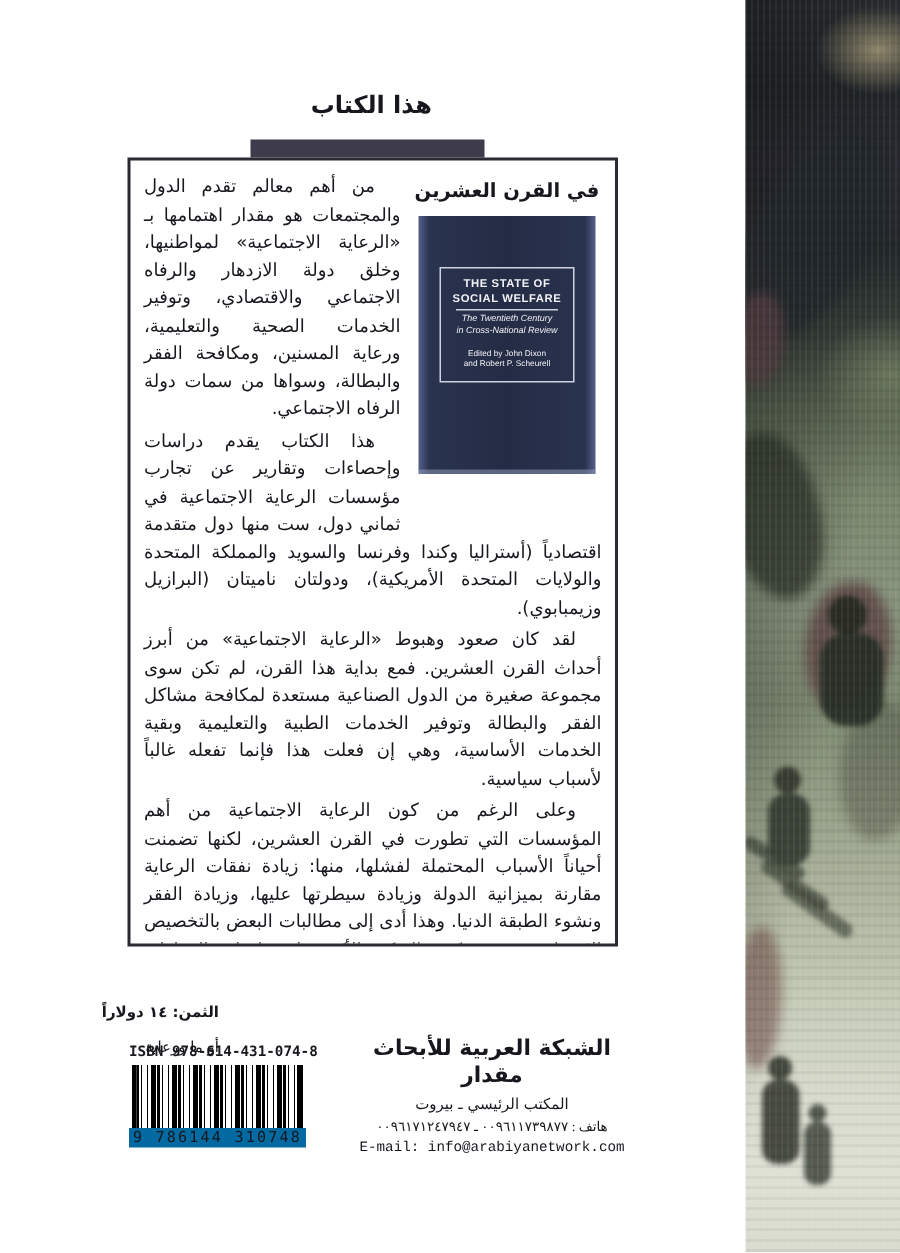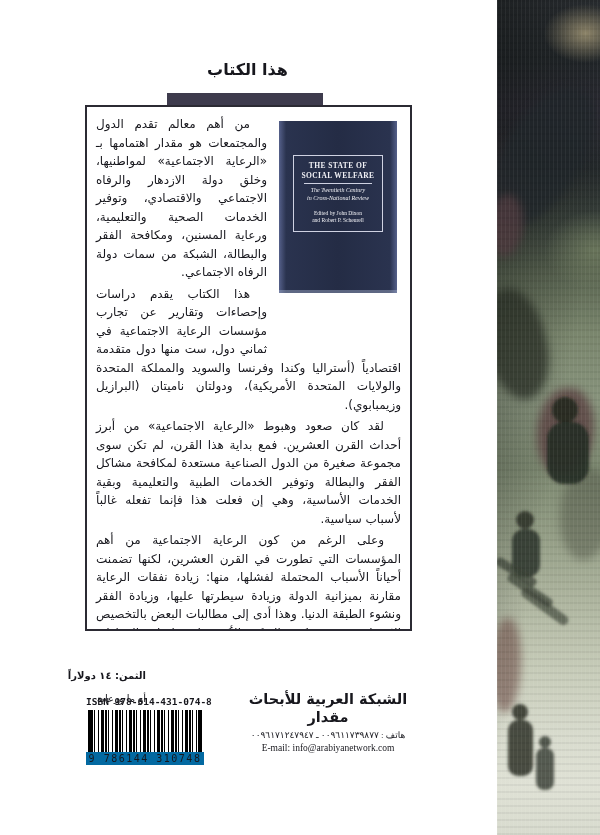--- a/index.html
+++ b/index.html
@@ -52,21 +52,21 @@
   .right-col{float:right;width:126px;height:240px;margin-left:8px;}
   .book-title-ar{font-size:13px;font-weight:bold;text-align:center;line-height:21px;margin-top:2px;}
   .cover-thumb{
     width:118px;height:172px;margin:6px auto 0 auto;position:relative;
     background:linear-gradient(90deg,#55608a 0,#2a334f 6%,#242c45 50%,#2a334f 94%,#55608a 100%);
     box-shadow:inset 0 -3px 0 rgba(160,170,200,.45);
   }
   .cover-panel{
     position:absolute;left:14px;right:14px;top:34px;
     border:1px solid #cfd2e2;padding:5px 2px 7px 2px;text-align:center;color:#f2f2f6;
-    font-family:Liberation Serif, serif;
+    font-family:Liberation Sans, sans-serif;
   }
   .cover-title{font-size:7.5px;font-weight:bold;letter-spacing:.4px;line-height:9.5px;}
   .cover-rule{height:1px;background:#cfd2e2;margin:3px 8px;}
   .cover-sub{font-size:6px;font-style:italic;line-height:7.5px;}
   .cover-eds{font-size:5.5px;line-height:7px;margin-top:8px;}
   .about-box p{
     margin:0 0 3px 0;font-size:12px;line-height:18.5px;text-align:justify;
     text-indent:17px;font-weight:500;
   }
   
@@ -95,70 +95,72 @@
   }
   .publisher{
     position:absolute;left:232px;top:690px;width:192px;text-align:center;direction:rtl;
   }
   .pub-name{font-size:14.5px;font-weight:bold;line-height:18px;}
   .pub-cities{font-size:10.5px;font-weight:bold;margin-top:6px;}
   .pub-office{font-size:10px;margin-top:5px;}
   .pub-phone{font-size:9px;margin-top:4px;white-space:nowrap;font-family:Liberation Serif, serif;}
   .pub-email{
     font-size:9.5px;margin-top:3px;direction:ltr;
-    font-family:Liberation Serif, serif;
+    font-family:Liberation Mono, monospace;
   }
 </style>
 </head>
 <body>
 
 <div class="section-title">هذا الكتاب</div>
 <div class="deco-bar"></div>
 
 <div class="about-box">
   <div class="right-col">
     <div class="book-title-ar">
+      <div>في القرن العشرين</div>
     </div>
     <div class="cover-thumb">
       <div class="cover-panel">
         <div class="cover-title">
           <div>THE STATE OF</div>
           <div>SOCIAL WELFARE</div>
         </div>
         <div class="cover-rule"></div>
         <div class="cover-sub">
           <div>The Twentieth Century</div>
           <div>in Cross-National Review</div>
         </div>
         <div class="cover-eds">
           <div>Edited by John Dixon</div>
           <div>and Robert P. Scheurell</div>
         </div>
       </div>
     </div>
   </div>
-  <p>من أهم معالم تقدم الدول والمجتمعات هو مقدار اهتمامها بـ «الرعاية الاجتماعية» لمواطنيها، وخلق دولة الازدهار والرفاه الاجتماعي والاقتصادي، وتوفير الخدمات الصحية والتعليمية، ورعاية المسنين، ومكافحة الفقر والبطالة، الشبكة من سمات دولة الرفاه الاجتماعي.</p>
+  <p>من أهم معالم تقدم الدول والمجتمعات هو مقدار اهتمامها بـ «الرعاية الاجتماعية» لمواطنيها، وخلق دولة الازدهار والرفاه الاجتماعي والاقتصادي، وتوفير الخدمات الصحية والتعليمية، ورعاية المسنين، ومكافحة الفقر والبطالة، وسواها من سمات دولة الرفاه الاجتماعي.</p>
   <p>هذا الكتاب يقدم دراسات وإحصاءات وتقارير عن تجارب مؤسسات الرعاية الاجتماعية في ثماني دول، ست منها دول متقدمة اقتصادياً (أستراليا وكندا وفرنسا والسويد والمملكة المتحدة والولايات المتحدة الأمريكية)، ودولتان ناميتان (البرازيل وزيمبابوي).</p>
   <p>لقد كان صعود وهبوط «الرعاية الاجتماعية» من أبرز أحداث القرن العشرين. فمع بداية هذا القرن، لم تكن سوى مجموعة صغيرة من الدول الصناعية مستعدة لمكافحة مشاكل الفقر والبطالة وتوفير الخدمات الطبية والتعليمية وبقية الخدمات الأساسية، وهي إن فعلت هذا فإنما تفعله غالباً لأسباب سياسية.</p>
   <p>وعلى الرغم من كون الرعاية الاجتماعية من أهم المؤسسات التي تطورت في القرن العشرين، لكنها تضمنت أحياناً الأسباب المحتملة لفشلها، منها: زيادة نفقات الرعاية مقارنة بميزانية الدولة وزيادة سيطرتها عليها، وزيادة الفقر ونشوء الطبقة الدنيا. وهذا أدى إلى مطالبات البعض بالتخصيص الاجتماعي، حيث يكون التركيز الأكبر على واجبات المواطنة ومسؤوليات الفرد وعلى تسويق الإنفاق العام.</p>
 </div>
 
 <div class="price-block">
   <div class="l1">الثمن: ١٤ دولاراً</div>
   <div class="l2">أو ما ورعاية</div>
 </div>
 
 <div class="isbn-block">
   <div class="isbn-label">ISBN 978-614-431-074-8</div>
   <div class="barcode"></div>
   <div class="barcode-digits">9 786144 310748</div>
 </div>
 
 <div class="publisher">
   <div class="pub-name">الشبكة العربية للأبحاث مقدار</div>
+  <div class="pub-office">المكتب الرئيسي ـ بيروت</div>
   <div class="pub-phone">هاتف : ٠٠٩٦١١٧٣٩٨٧٧ ـ ٠٠٩٦١٧١٢٤٧٩٤٧</div>
   <div class="pub-email">E-mail: info@arabiyanetwork.com</div>
 </div>
 
 <div class="artwork">
   <div class="blob b1"></div>
   <div class="blob b2"></div>
   <div class="blob b3"></div>
   <div class="blob b4"></div>
   <div class="blob b5"></div>

